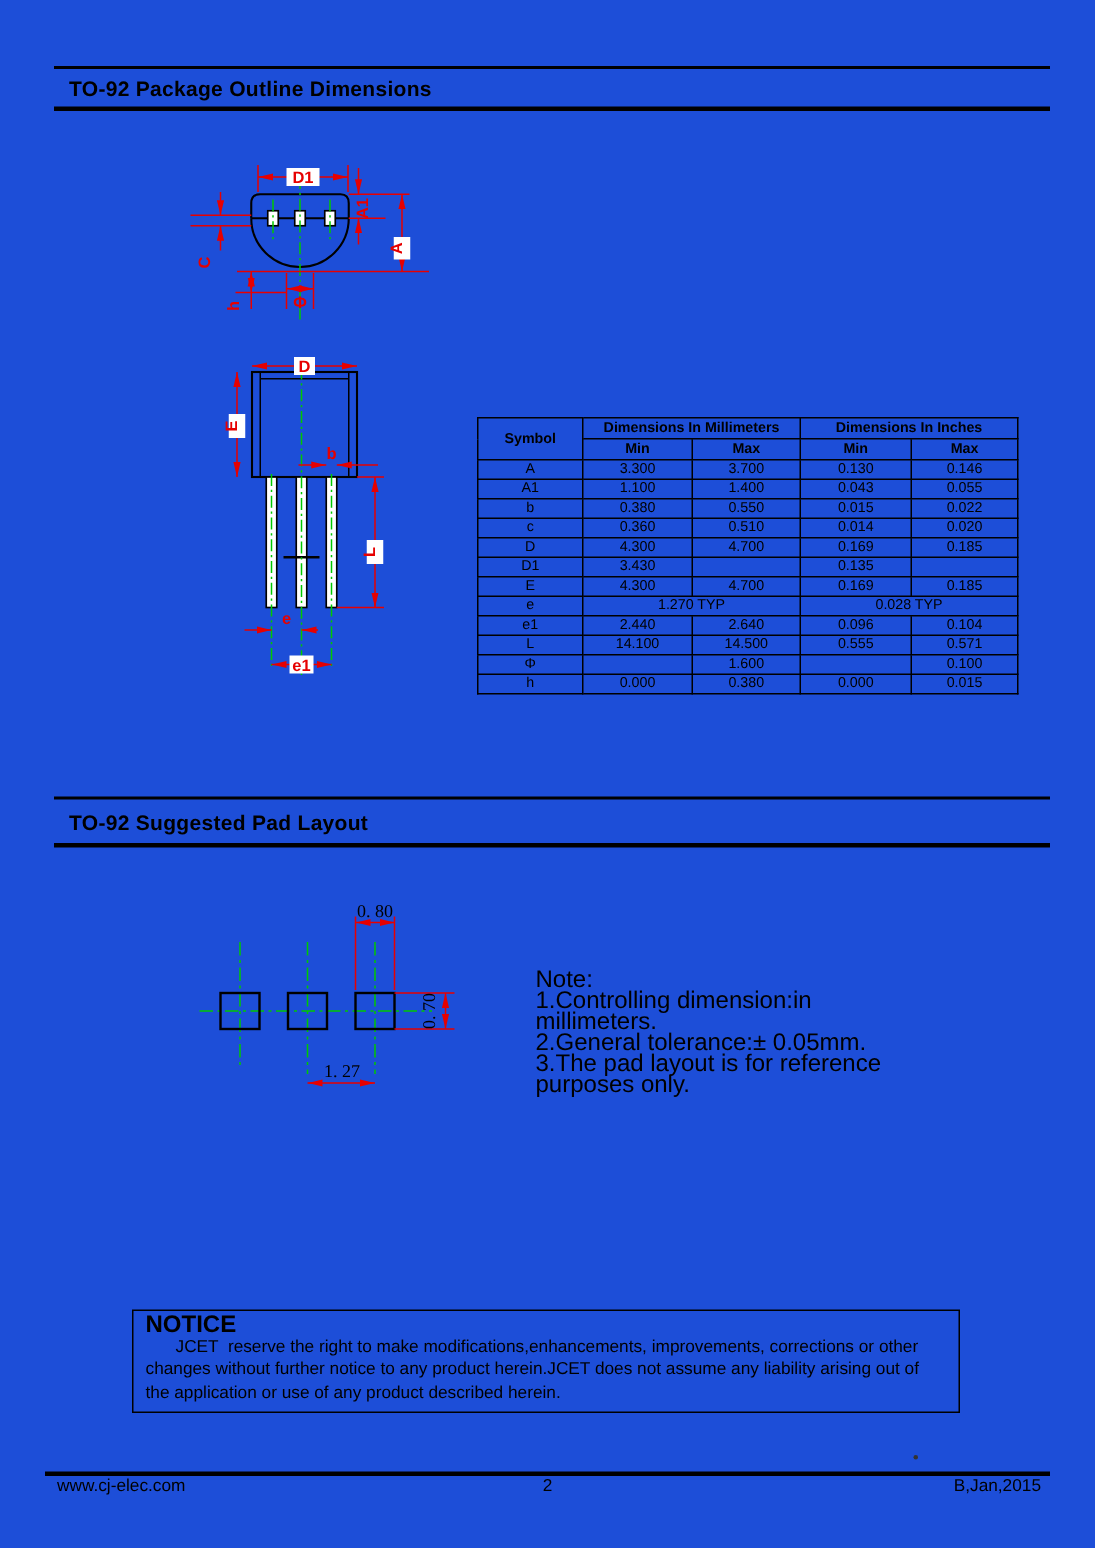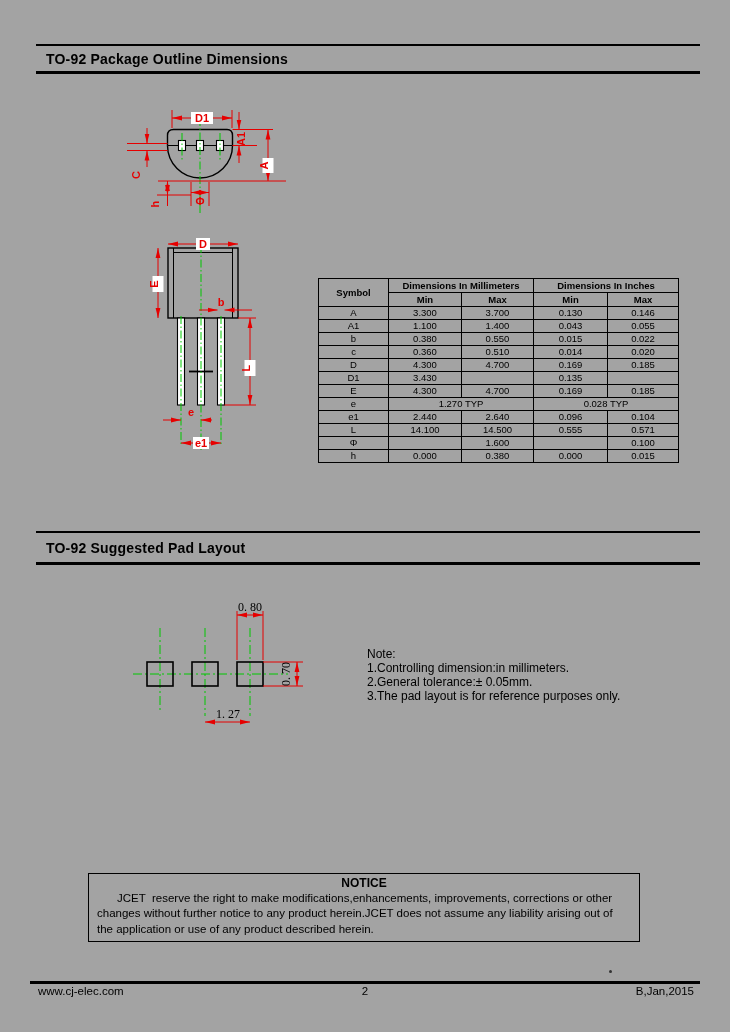--- a/index.html
+++ b/index.html
@@ -1,32 +1,32 @@
 <!DOCTYPE html>
 <html><head>
 <meta charset="utf-8">
 <style>
   html,body{margin:0;padding:0;background:#ffffff;}
-  .page{position:relative;width:730px;height:1032px;background:#a3a3a3;overflow:hidden;
+  .page{position:relative;width:730px;height:1032px;background:#1d4ed8;overflow:hidden;
         font-family:"Liberation Sans",sans-serif;color:#000;}
   .abs{position:absolute;}
   .rule{position:absolute;background:#000;}
   .sec-title{position:absolute;font-size:14px;font-weight:bold;letter-spacing:.2px;}
   
   table.dims{position:absolute;left:318px;top:278px;width:360px;border-collapse:collapse;
              table-layout:fixed;font-size:9.5px;line-height:1;}
   table.dims th,table.dims td{border:1px solid #000;text-align:center;vertical-align:middle;
              padding:0;height:12px;overflow:hidden;white-space:nowrap;}
   table.dims th{font-weight:bold;height:13px;}
   
-  .note{position:absolute;left:367px;top:647px;width:265px;font-size:12px;line-height:14px;}
+  .note{position:absolute;left:357px;top:647px;width:265px;font-size:16px;line-height:14px;}
   
   .notice{position:absolute;left:88px;top:873px;width:552px;height:69px;border:1.5px solid #000;
           box-sizing:border-box;padding:2px 8px 0 8px;}
-  .notice-title{text-align:center;font-weight:bold;font-size:12px;line-height:15px;}
+  .notice-title{text-align:left;font-weight:bold;font-size:16px;line-height:15px;}
   .notice-body{font-size:11.5px;line-height:15.3px;text-indent:20px;white-space:pre-wrap;}
   
   .footer-line{position:absolute;left:30px;top:981px;width:670px;height:2.5px;background:#000;}
   .footer-text{position:absolute;top:985px;font-size:11.5px;}
   .dot{position:absolute;left:609px;top:970px;width:3px;height:3px;background:#333;border-radius:50%;}
   svg text{user-select:none;}
   .dimletter{font-family:"Liberation Sans",sans-serif;font-weight:bold;font-size:11px;fill:#e60000;}
   .padnum{font-family:"Liberation Serif",serif;font-size:12px;fill:#000;}
 </style>
 </head>

